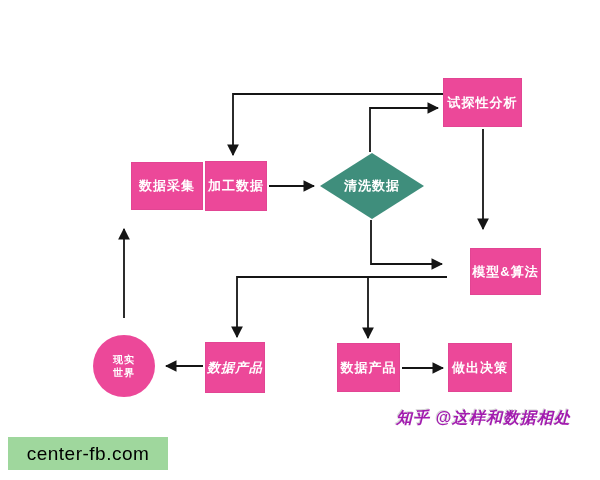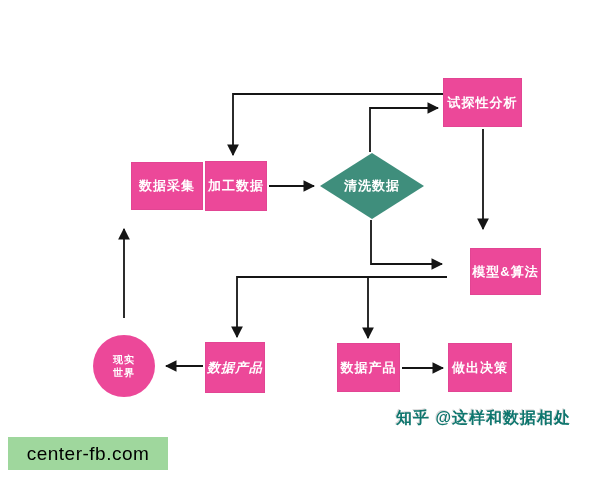--- a/index.html
+++ b/index.html
@@ -17,23 +17,24 @@
   }
   .node-rect{box-shadow:0 0 0 1px rgba(0,0,0,0.04) inset;}
   .node-diamond{
     clip-path:polygon(50% 0%,100% 50%,50% 100%,0% 50%);
     background:#3F8E7C;
   }
   .node-circle{border-radius:50%;font-size:10px;line-height:1.3;}
   .node-circle .wrap{white-space:normal;width:2.2em;}
   .wm-zhihu{
     position:absolute;left:396px;top:408px;
-    color:#0f766e;font-size:16px;font-weight:bold;letter-spacing:1px;
+    color:#a21caf;font-size:16px;font-weight:bold;letter-spacing:1px;
     text-shadow:1px 1px 0 #ffffff,-1px -1px 0 #d6d6d6;
     white-space:nowrap;
+    font-style:italic;
   }
   .wm-site{
     position:absolute;left:8px;top:437px;width:160px;height:33px;
     background:#9FD79D;color:#000000;
     display:flex;align-items:center;justify-content:center;
     font-size:19px;letter-spacing:0.5px;
   }
 </style>
 </head>
 <body>

